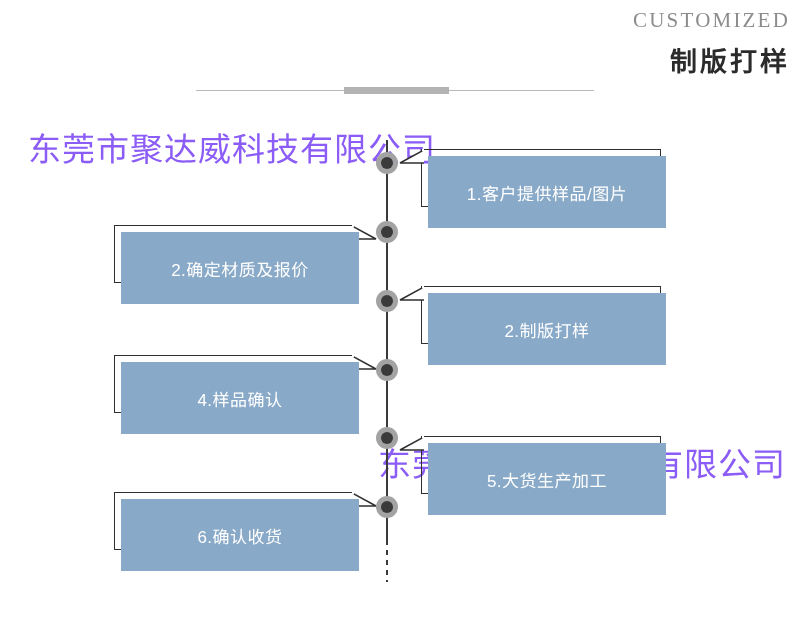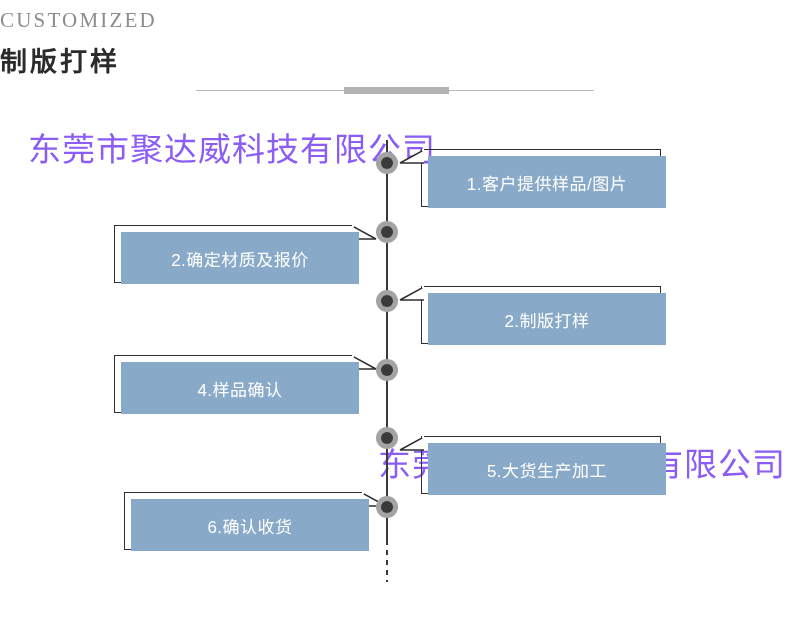--- a/index.html
+++ b/index.html
@@ -19,21 +19,21 @@
     overflow: hidden;
   }
 
   
   .header {
     position: absolute;
     left: 0;
     top: 0;
     width: 790px;
     height: 100px;
-    text-align: left;
+    text-align: right;
   }
   .header-en {
     position: absolute;
     left: 0;
     top: 8px;
     width: 790px;
     font-family: "Liberation Serif", "DejaVu Serif", serif;
     font-size: 21px;
     letter-spacing: 2.2px;
     color: #8c8c8c;
@@ -129,21 +129,21 @@
     width: 238px;
     height: 56px;
     border: 1.5px solid #2f2f2f;
     background: transparent;
   }
   .step-fill {
     position: absolute;
     left: 7px;
     top: 7px;
     width: 238px;
-    height: 52px;
+    height: 72px;
     background: #88a9c7;
     display: flex;
     align-items: center;
     justify-content: center;
   }
   .step-label {
     font-size: 17px;
     color: #ffffff;
     white-space: nowrap;
     letter-spacing: 0.5px;
@@ -258,21 +258,21 @@
             <svg width="26" height="26" viewBox="0 0 26 26">
               <path d="M26 1 L2 14 L26 14" fill="#ffffff" stroke="#2f2f2f" stroke-width="1.5" stroke-linejoin="miter"></path>
               <line x1="24" y1="1" x2="26" y2="1" stroke="#ffffff" stroke-width="3"></line>
             </svg>
           </div>
         </div>
         <div class="step-fill">
           <span class="step-label">5.大货生产加工</span>
         </div>
       </div>
-      <div class="step" style="top: 492px; left: 124px; padding-left: 8px;">
+      <div class="step" style="top: 492px; left: 114px; padding-left: 8px;">
         <div class="step-outline">
           <div class="tail-right">
             <svg width="26" height="26" viewBox="0 0 26 26">
               <path d="M0 1 L24 14 L0 14" fill="#ffffff" stroke="#2f2f2f" stroke-width="1.5" stroke-linejoin="miter"></path>
               <line x1="0" y1="1" x2="2" y2="1" stroke="#ffffff" stroke-width="3"></line>
             </svg>
           </div>
         </div>
         <div class="step-fill">
           <span class="step-label">6.确认收货</span>

